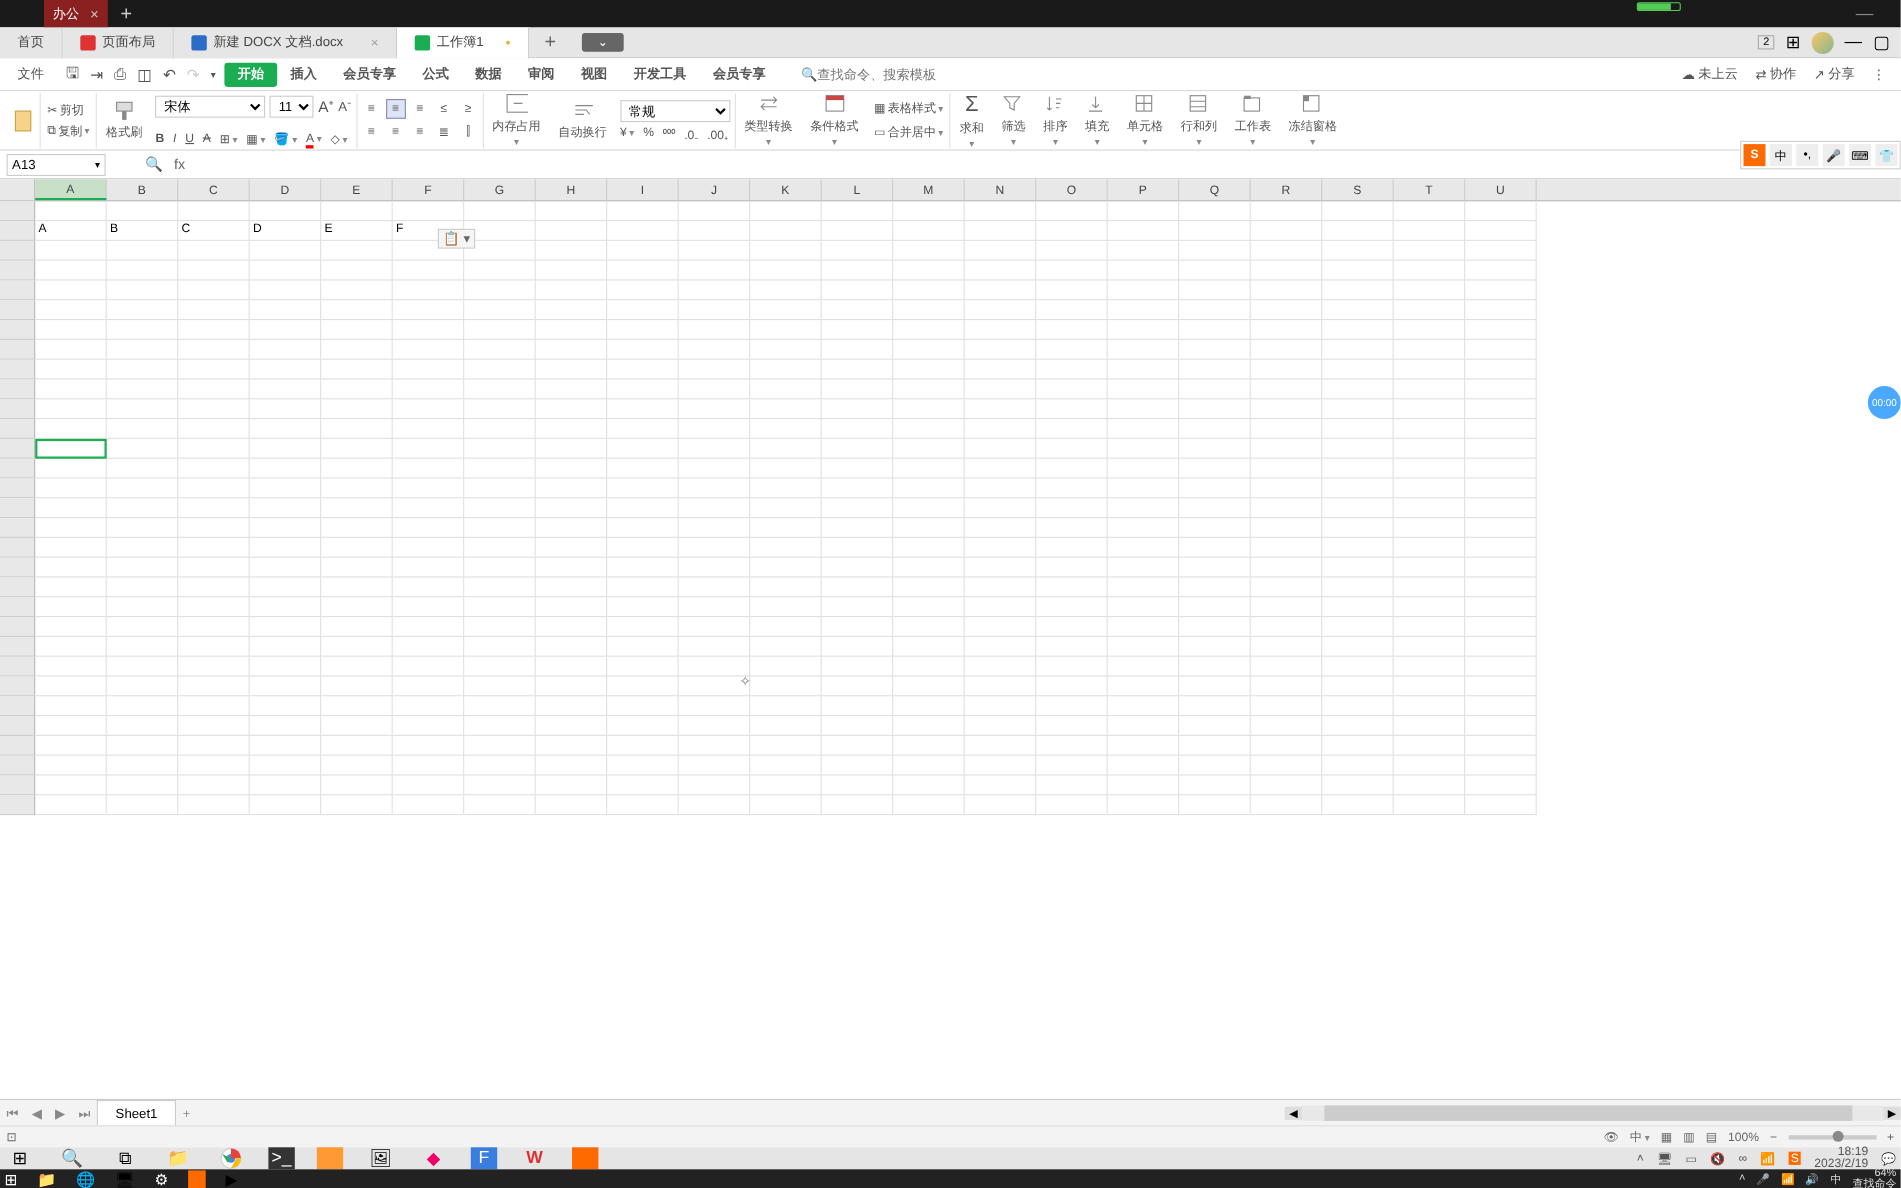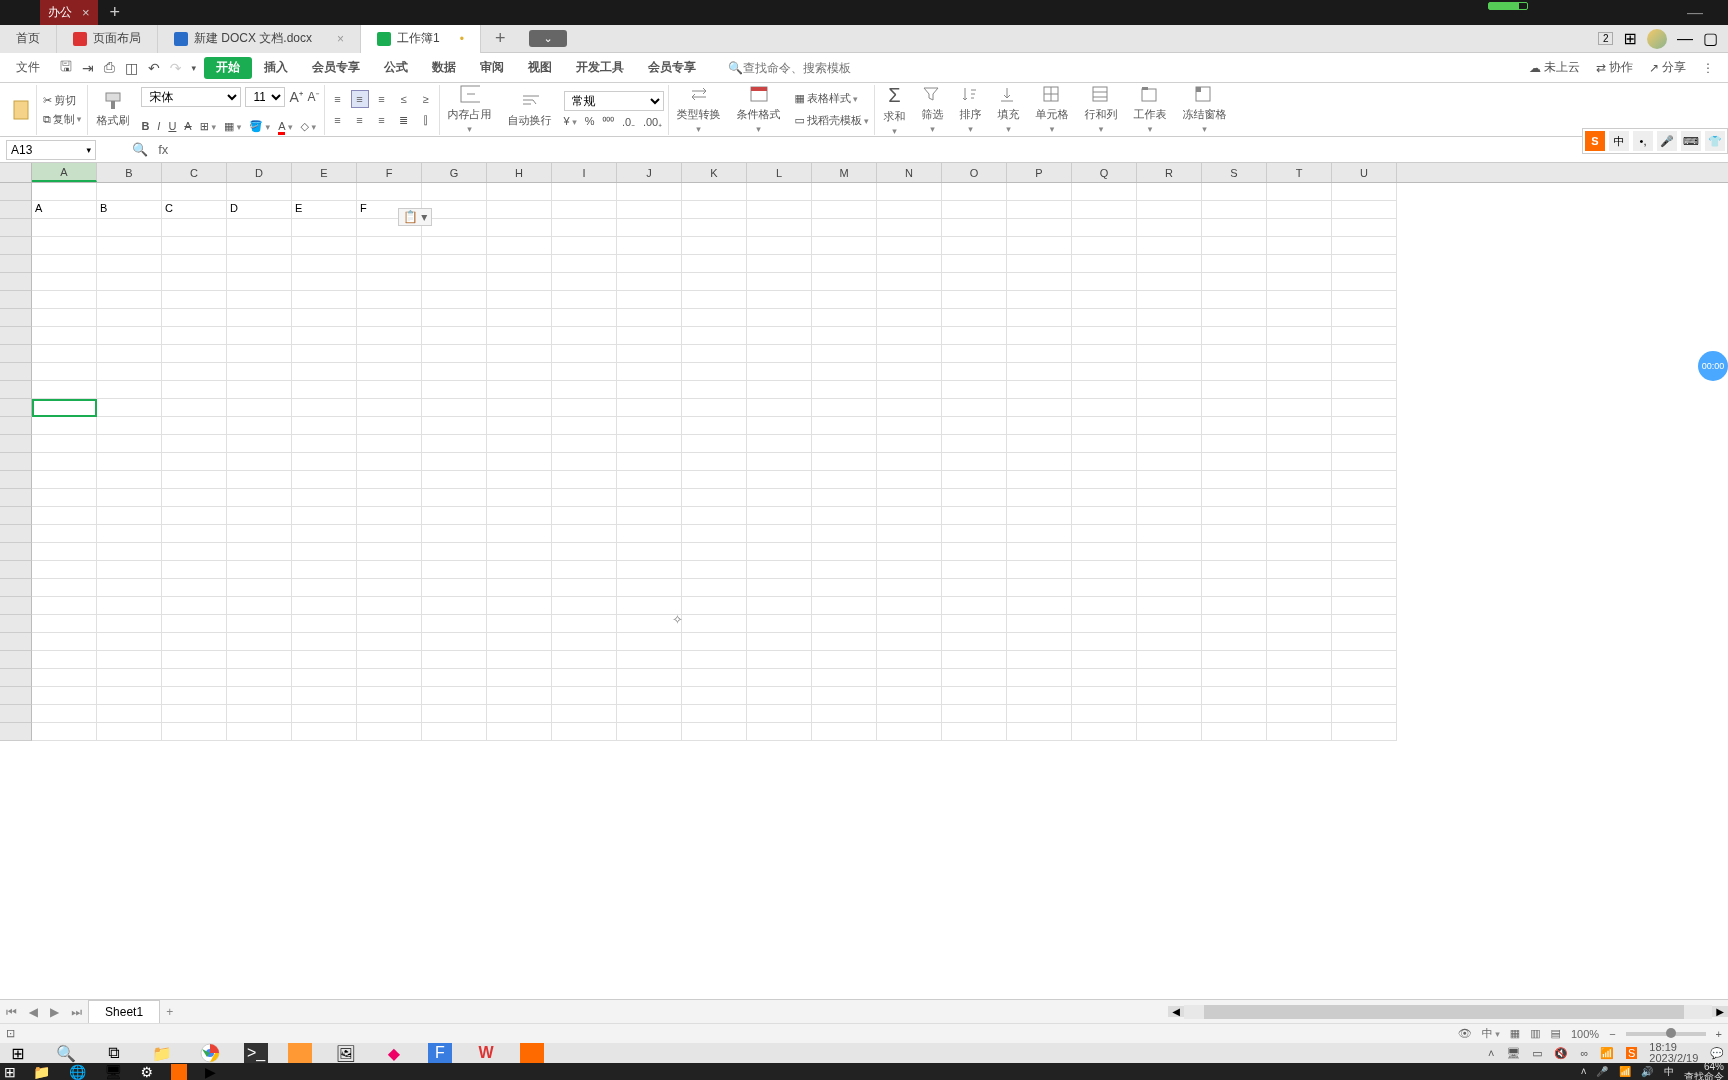--- a/index.html
+++ b/index.html
@@ -291,21 +291,21 @@
   </div>
   <div class="bigbtn dd">
     <svg width="20" height="18">
         <rect x="2" y="2" width="16" height="14" fill="none" stroke="#888"></rect>
         <rect x="2" y="2" width="16" height="4" fill="#c44"></rect>
       </svg>
     <span>条件格式</span>
   </div>
   <div class="group" style="align-items:flex-start;flex-direction:column;gap:3px">
     <div class="tool dd">▦ <span>表格样式</span></div>
-    <div class="tool dd">▭ <span>找稻壳模板</span></div>
+    <div class="tool dd">▭ <span>合并居中</span></div>
   </div>
   <div class="bigbtn dd">
       <span style="font-size:20px">Σ</span>
       <span>求和</span>
     </div>
   <div class="bigbtn dd">
       <svg width="18" height="18">
         <path d="M2 3h14l-5 6v6l-4-2v-4z" fill="none" stroke="#888"></path>
       </svg>
       <span>筛选</span>
@@ -1207,21 +1207,21 @@
   <div class="tbicon" style="color:#d33;font-weight:bold">W</div>
   <div class="tbicon" style="background:#ff6a00;width:24px;height:20px"></div>
   <div class="tray1">
     <span>˄</span>
     <span>🖥</span>
     <span>▭</span>
     <span>🔇</span>
     <span>∞</span>
     <span>📶</span>
     <span style="background:#ff6a00;color:#fff;padding:0 2px">S</span>
-    <div style="line-height:1">
+    <div style="text-align:right;line-height:1">
       <div>18:19</div>
       <div>2023/2/19</div>
     </div>
     <span>💬</span>
   </div>
 </div>
 
 <div class="taskbar2">
   <div class="tb2icon" style="color:#fff">⊞</div>
   <div class="tb2icon">📁</div>

